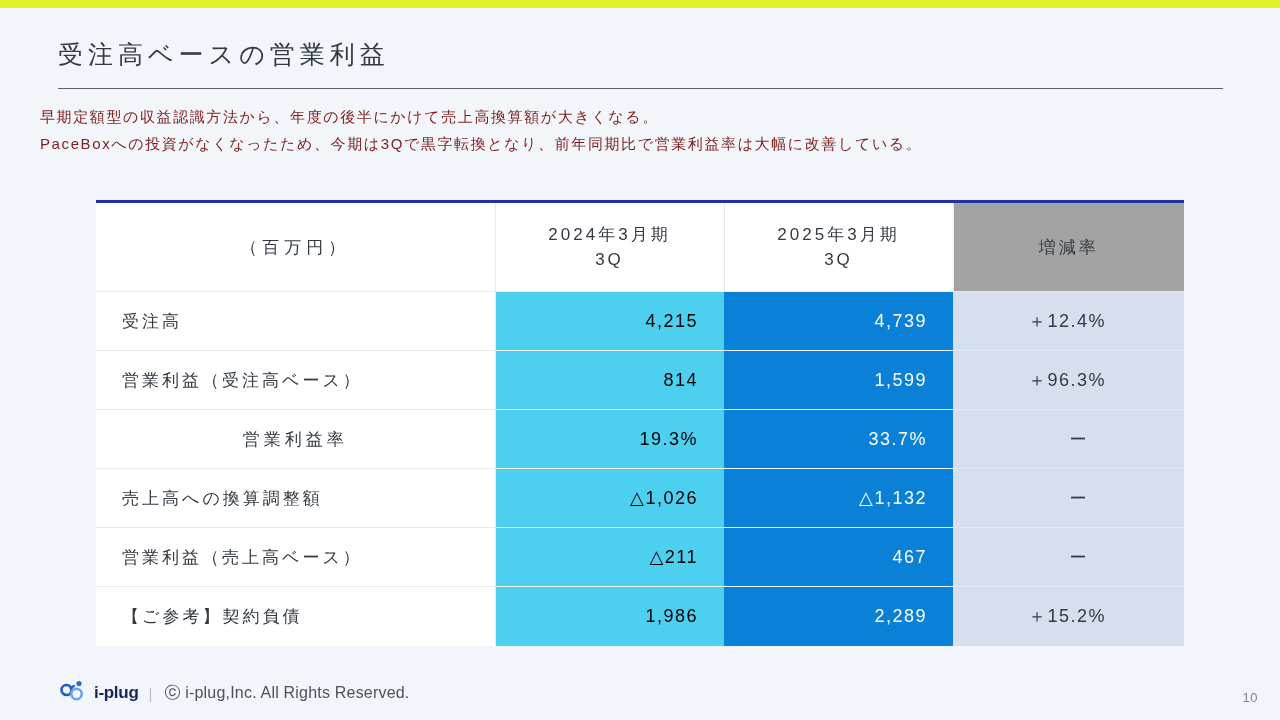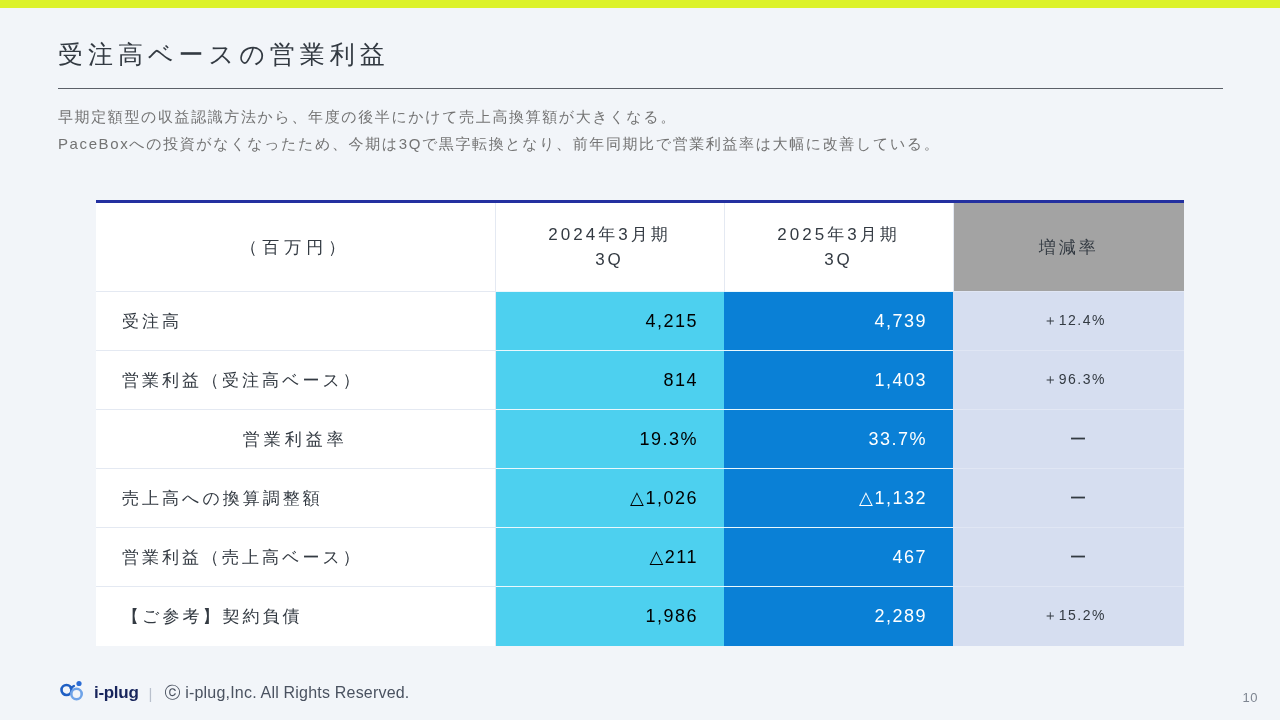--- a/index.html
+++ b/index.html
@@ -49,24 +49,24 @@
     left: 58px;
     top: 88px;
     width: 1165px;
     height: 1px;
     background: #5B6068;
   }
 
   
   .lead {
     position: absolute;
-    left: 58px;
+    left: 40px;
     top: 103px;
     width: 1180px;
-    color: #737373;
+    color: #7f1d1d;
     font-size: 15px;
     line-height: 27px;
     letter-spacing: 1.6px;
     white-space: nowrap;
   }
   .lead-line { display: block; }
 
   
   .table-wrap {
     position: absolute;
@@ -141,21 +141,21 @@
     border-top: 1px solid #EAF8FD;
     font-size: 18px;
     letter-spacing: 1.5px;
   }
   td.val-delta {
     background: #D6DEF0;
     color: #333A42;
     text-align: right;
     padding-right: 78px;
     border-top: 1px solid #E0E6F4;
-    font-size: 14px;
+    font-size: 18px;
     letter-spacing: 1.5px;
   }
   td.val-delta.dash { padding-right: 96px; font-size: 17px; }
 
   
   .footer {
     position: absolute;
     left: 0;
     bottom: 0;
     width: 1280px;
@@ -235,21 +235,21 @@
       <tbody id="fin-body">
           <tr>
             <td class="label">受注高</td>
             <td class="val-prev">4,215</td>
             <td class="val-cur">4,739</td>
             <td class="val-delta">＋12.4%</td>
           </tr>
           <tr>
             <td class="label">営業利益（受注高ベース）</td>
             <td class="val-prev">814</td>
-            <td class="val-cur">1,403</td>
+            <td class="val-cur">1,599</td>
             <td class="val-delta">＋96.3%</td>
           </tr>
           <tr>
             <td class="label centered">営業利益率</td>
             <td class="val-prev">19.3%</td>
             <td class="val-cur">33.7%</td>
             <td class="val-delta dash">ー</td>
           </tr>
           <tr>
             <td class="label">売上高への換算調整額</td>

